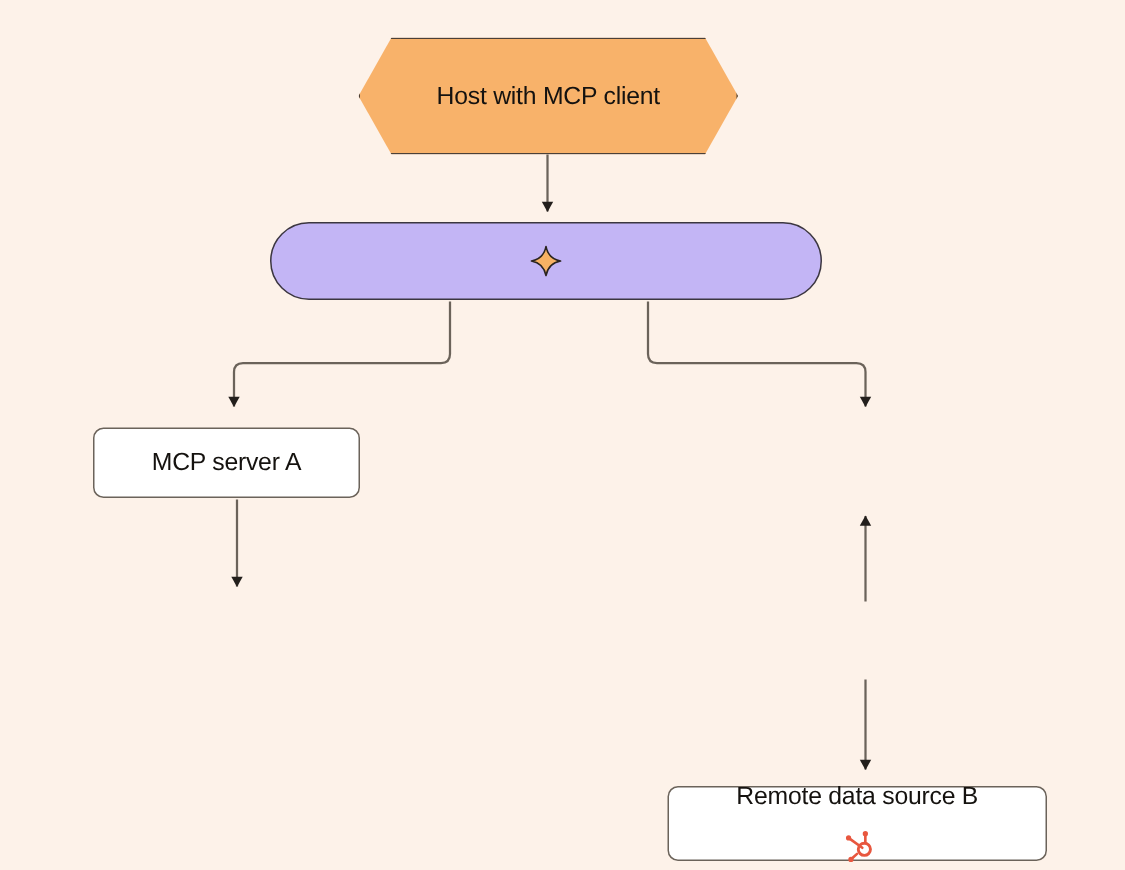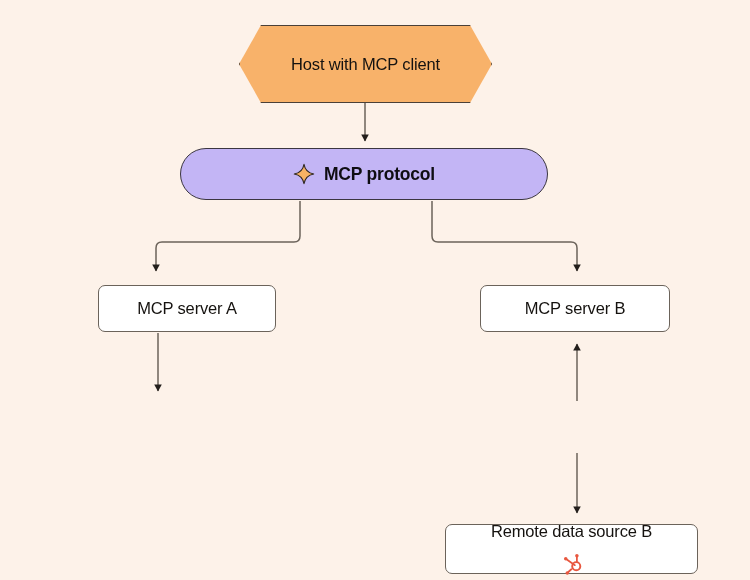--- a/index.html
+++ b/index.html
@@ -64,21 +64,21 @@
   
   .box {
     background: #FFFFFF;
     border: 1.2px solid #6b635a;
     border-radius: 7px;
     color: #15120f;
     font-size: 16.5px;
     letter-spacing: -0.15px;
     gap: 12px;
   }
-  #server-a { left: 62px;  top: 285px; width: 178px; height: 47px; margin-left: 36px; }
+  #server-a { left: 62px;  top: 285px; width: 178px; height: 47px; }
   #server-b { left: 480px; top: 285px; width: 190px; height: 47px; }
   #local-a  { left: 44px;  top: 402px; width: 238px; height: 50px; }
   #web-api  { left: 475px; top: 402px; width: 190px; height: 50px; }
   #remote-b { left: 445px; top: 524px; width: 253px; height: 50px; flex-direction: column; }
 
   .icon {
     display: inline-flex;
     align-items: center;
     justify-content: center;
     flex: 0 0 auto;
@@ -121,30 +121,26 @@
       <div>Host with MCP client</div>
     </div>
   </div>
 
   <div class="node" id="pill">
     <span class="icon">
       <svg width="22" height="22" viewBox="0 0 24 24" aria-hidden="true">
         <path d="M12 1.4 C13.1 7.4 16.6 10.9 22.6 12 C16.6 13.1 13.1 16.6 12 22.6 C10.9 16.6 7.4 13.1 1.4 12 C7.4 10.9 10.9 7.4 12 1.4 Z" fill="#F7B264" stroke="#2b2520" stroke-width="1.15" stroke-linejoin="round"></path>
       </svg>
     </span>
-    <span class="label">MCP protocol</span>
   </div>
 
   <div class="node box" id="server-a">
     <span class="label">MCP server A</span>
   </div>
 
-  <div class="node box" id="server-b">
-    <span class="label">MCP server B</span>
-  </div>
 
 
 
   <div class="node box" id="remote-b">
     <span class="label">Remote data source B</span>
     <span class="icon">
       <svg width="24" height="24" viewBox="0 0 26 26" aria-hidden="true">
         <g stroke="#E8573F" stroke-width="1.9" fill="none" stroke-linecap="round">
           <path d="M18.3,4.2 L18.3,9.6"></path>
           <path d="M16.1,13.2 L7.4,7.0"></path>

